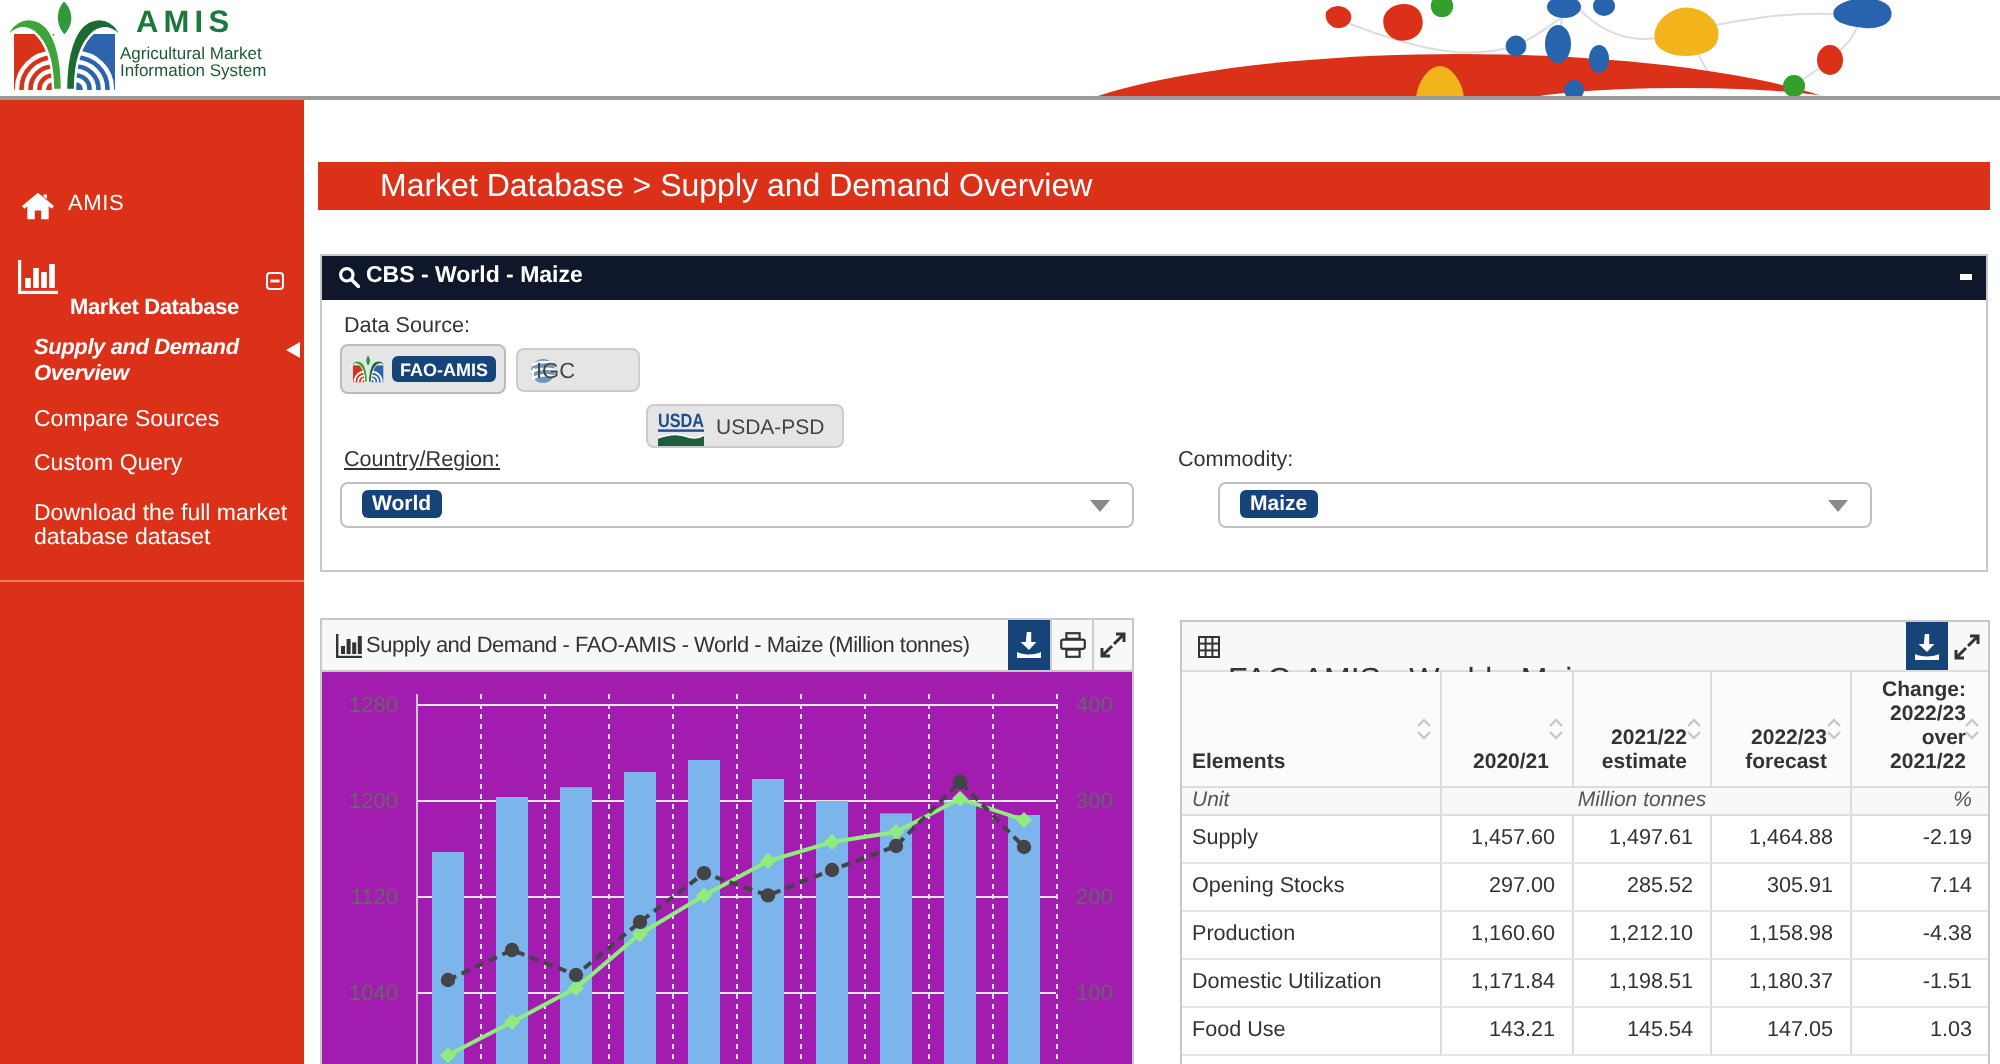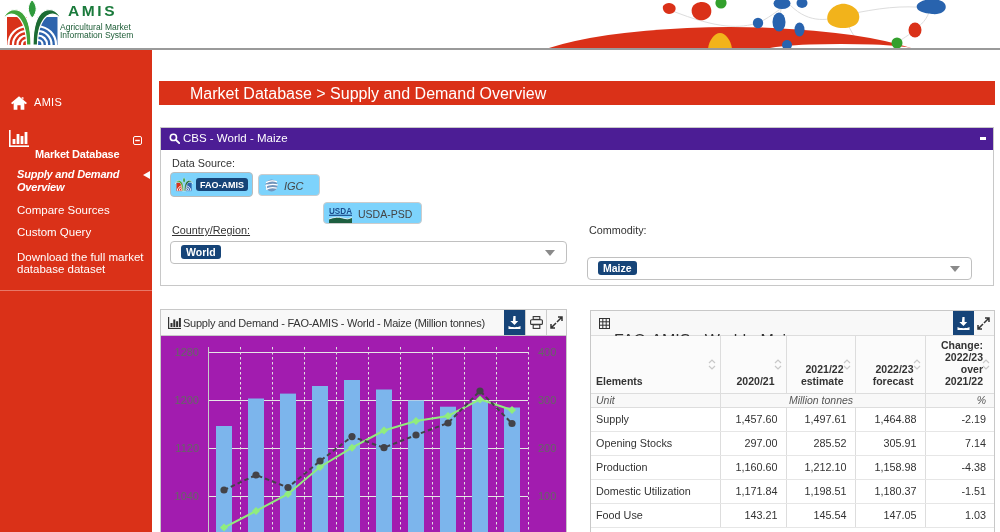--- a/index.html
+++ b/index.html
@@ -35,26 +35,26 @@
   border-right:7px solid #fff; }
 
 
 #banner { left:159px; top:81px; width:836px; height:24px; background:#da3118;
   color:#fff; font-size:16px; line-height:25px; padding-left:31px; }
 
 
 #cbs { left:160px; top:127px; width:834px; height:159px; background:#fff;
   border:1px solid #c8c8c8; }
 .phead { position:absolute; left:0; top:0; width:100%; height:22px;
-  background:#4c1d95; color:#fff; font-size:11.5px; font-weight:normal; }
+  background:#0f172a; color:#fff; font-size:11.5px; font-weight:bold; }
 #cbs .phead span { position:absolute; left:22px; top:4px; }
 #cbs-minus { position:absolute; right:7px; top:9px; width:6px; height:3px;
   background:#fff; }
 .lbl { position:absolute; font-size:10.8px; color:#333; }
-.srcbtn { position:absolute; background:#7dd3fc; border:1px solid #ccc;
+.srcbtn { position:absolute; background:#e5e5e5; border:1px solid #ccc;
   border-radius:4px; }
 #btn-fao { left:9px; top:44px; width:83px; height:25px; border-color:#bbb; }
 #btn-igc { left:97px; top:46px; width:62px; height:22px; }
 #btn-usda { left:162px; top:46px; width:99px; height:22px;margin-top:28px; }
 .badge { position:absolute; background:#164478; color:#fff; font-weight:bold;
   font-size:10.5px; border-radius:3px; padding:1px 5px 0 5px; height:14px;
   white-space:nowrap; }
 .ddown { position:absolute; top:113px; height:23px; border:1px solid #c0c0c0;
   border-radius:4px; background:#fff; }
 .ddown .badge { left:10px; top:3px; }
@@ -237,40 +237,40 @@
       </svg>
       <div class="badge" style="left:25px; top:5px; font-size:9px; padding:2px 4px 0 4px; height:13px;">FAO-AMIS</div>
     </div>
 
     <div class="srcbtn" id="btn-igc">
       <svg style="position:absolute;left:6px;top:4px" width="13" height="13" viewBox="0 0 13 13">
         <circle cx="6.5" cy="6.5" r="6" fill="#7295bd"></circle>
         <path d="M1,3.6 Q6,0.8 12,2.8 M0.3,7 Q6,4.3 12.7,6 M1.2,10.2 Q6,7.6 11.8,9.2" stroke="#fff" stroke-width="1.3" fill="none"></path>
         <path d="M2,11 Q1,8 2,5" stroke="#fff" stroke-width="1" fill="none"></path>
       </svg>
-      <span style="position:absolute;left:25px;top:5px;font-size:11px;color:#444;font-style:italic;">IGC</span>
+      <span style="position:absolute;left:9px;top:5px;font-size:11px;color:#444;">IGC</span>
     </div>
 
     <div class="srcbtn" id="btn-usda">
       <svg style="position:absolute;left:5px;top:2px" width="23" height="18" viewBox="0 0 23 18">
         <text x="0" y="8.5" font-size="9.6" font-weight="bold" fill="#1c4d8c" textLength="23" lengthAdjust="spacingAndGlyphs">USDA</text>
         <rect x="0" y="9.7" width="23" height="1.2" fill="#1c4d8c"></rect>
         <path d="M0,18 L0,14 Q8,11 13.5,13 Q19,15.2 23,12.5 L23,18 Z" fill="#1d5e40"></path>
         <path d="M0,14 Q8,11 13.5,13 Q19,15.2 23,12.5" stroke="#fff" stroke-width="0.8" fill="none"></path>
       </svg>
       <span style="position:absolute;left:34px;top:5px;font-size:10.5px;color:#444;">USDA-PSD</span>
     </div>
 
     <div class="lbl" style="left:11px; top:96px;text-decoration:underline;">Country/Region:</div>
     <div class="ddown" style="left:9px; width:397px;">
       <div class="badge">World</div>
       <div class="ddtri" style="right:11px;"></div>
     </div>
     <div class="lbl" style="left:428px; top:96px;">Commodity:</div>
-    <div class="ddown" style="left:426px; width:385px;margin-top:16px;">
+    <div class="ddown" style="left:448px; width:327px;">
       <div class="badge">Maize</div>
       <div class="ddtri" style="right:11px;"></div>
     </div>
   </div>
 
   <div id="chart" class="abs">
     <div id="chart-head">
       <svg style="position:absolute;left:7px;top:7px" width="13" height="12" viewBox="0 0 13 12">
         <g fill="#333">
           <rect x="0" y="0" width="1.2" height="12"></rect>

